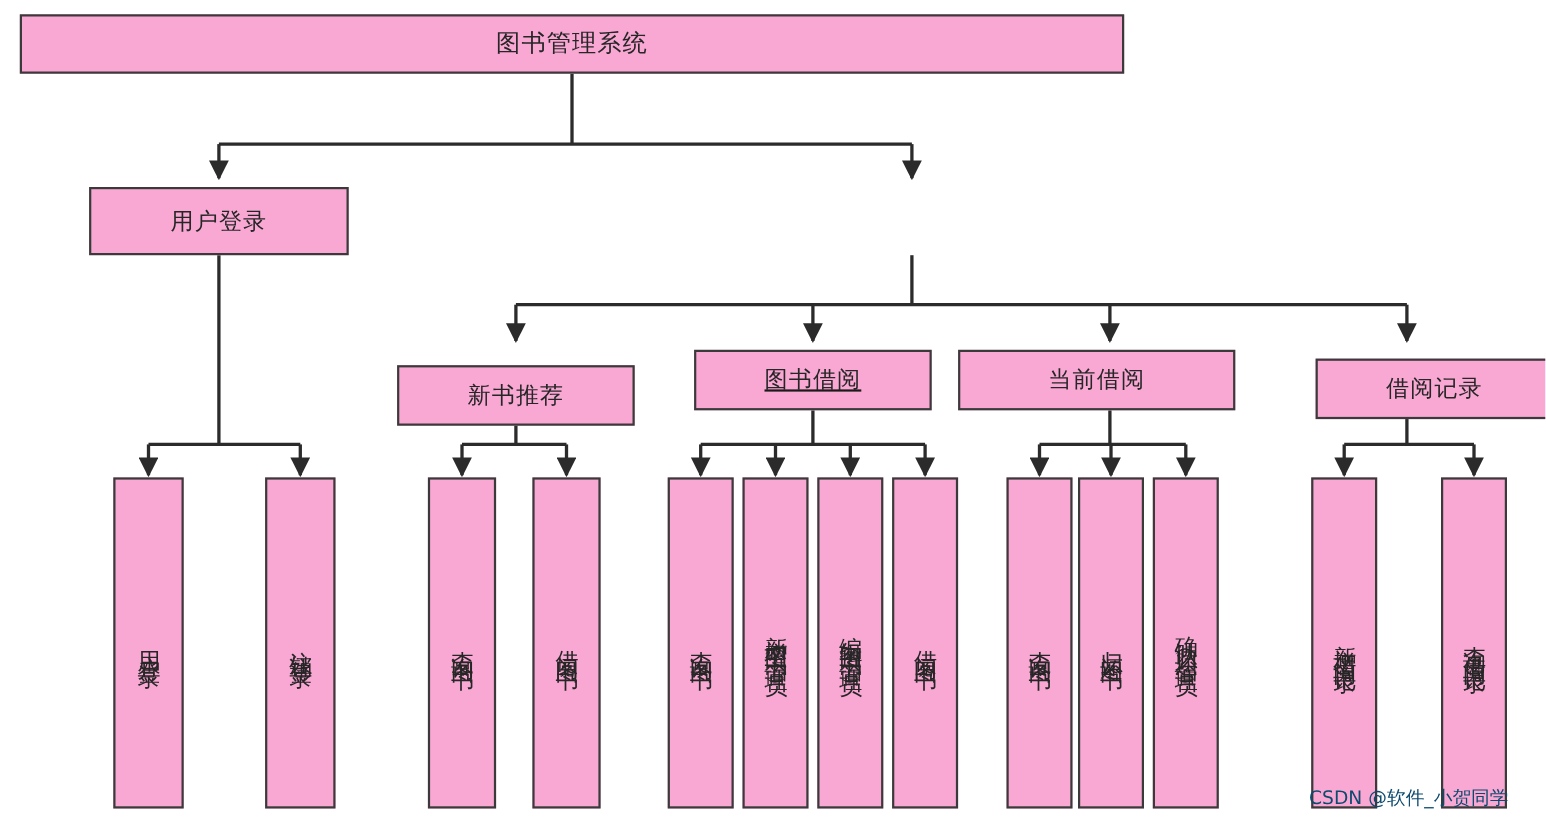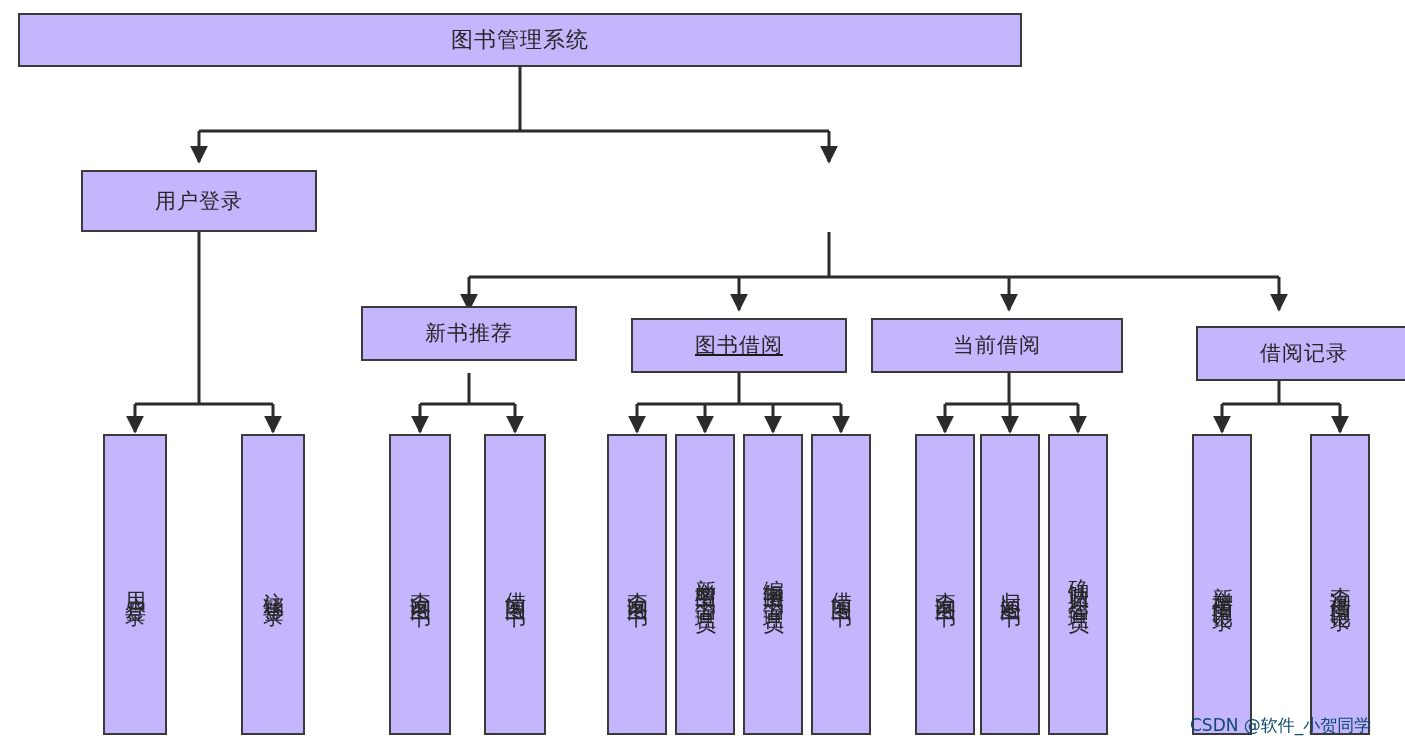--- a/index.html
+++ b/index.html
@@ -22,21 +22,21 @@
     position: absolute;
     left: 0;
     top: 0;
     width: 1405px;
     height: 747px;
     pointer-events: none;
   }
   .node {
     position: absolute;
     box-sizing: border-box;
-    background: #c4b5fd;
+    background: #f9a8d4;
     border: 2px solid #3a3a3a;
     display: flex;
     align-items: center;
     justify-content: center;
     color: #1a1a1a;
     z-index: 3;
   }
   .node .label {
     text-align: center;
     line-height: 1.18;
@@ -131,21 +131,21 @@
 
   <div class="node h root" style="left:18px; top:13px; width:1004px; height:54px;">
     <span class="label">图书管理系统</span>
   </div>
 
   <div class="node h" style="left:81px; top:170px; width:236px; height:62px;">
     <span class="label">用户登录</span>
   </div>
 
 
-  <div class="node h" style="left:361px; top:306px; width:216px; height:55px;">
+  <div class="node h" style="left:361px; top:332px; width:216px; height:55px;">
     <span class="label">新书推荐</span>
   </div>
 
   <div class="node h" style="left:631px; top:318px; width:216px; height:55px;text-decoration:underline;">
     <span class="label">图书借阅</span>
   </div>
 
   <div class="node h" style="left:871px; top:318px; width:252px; height:55px;justify-content:center;">
     <span class="label">当前借阅</span>
   </div>

